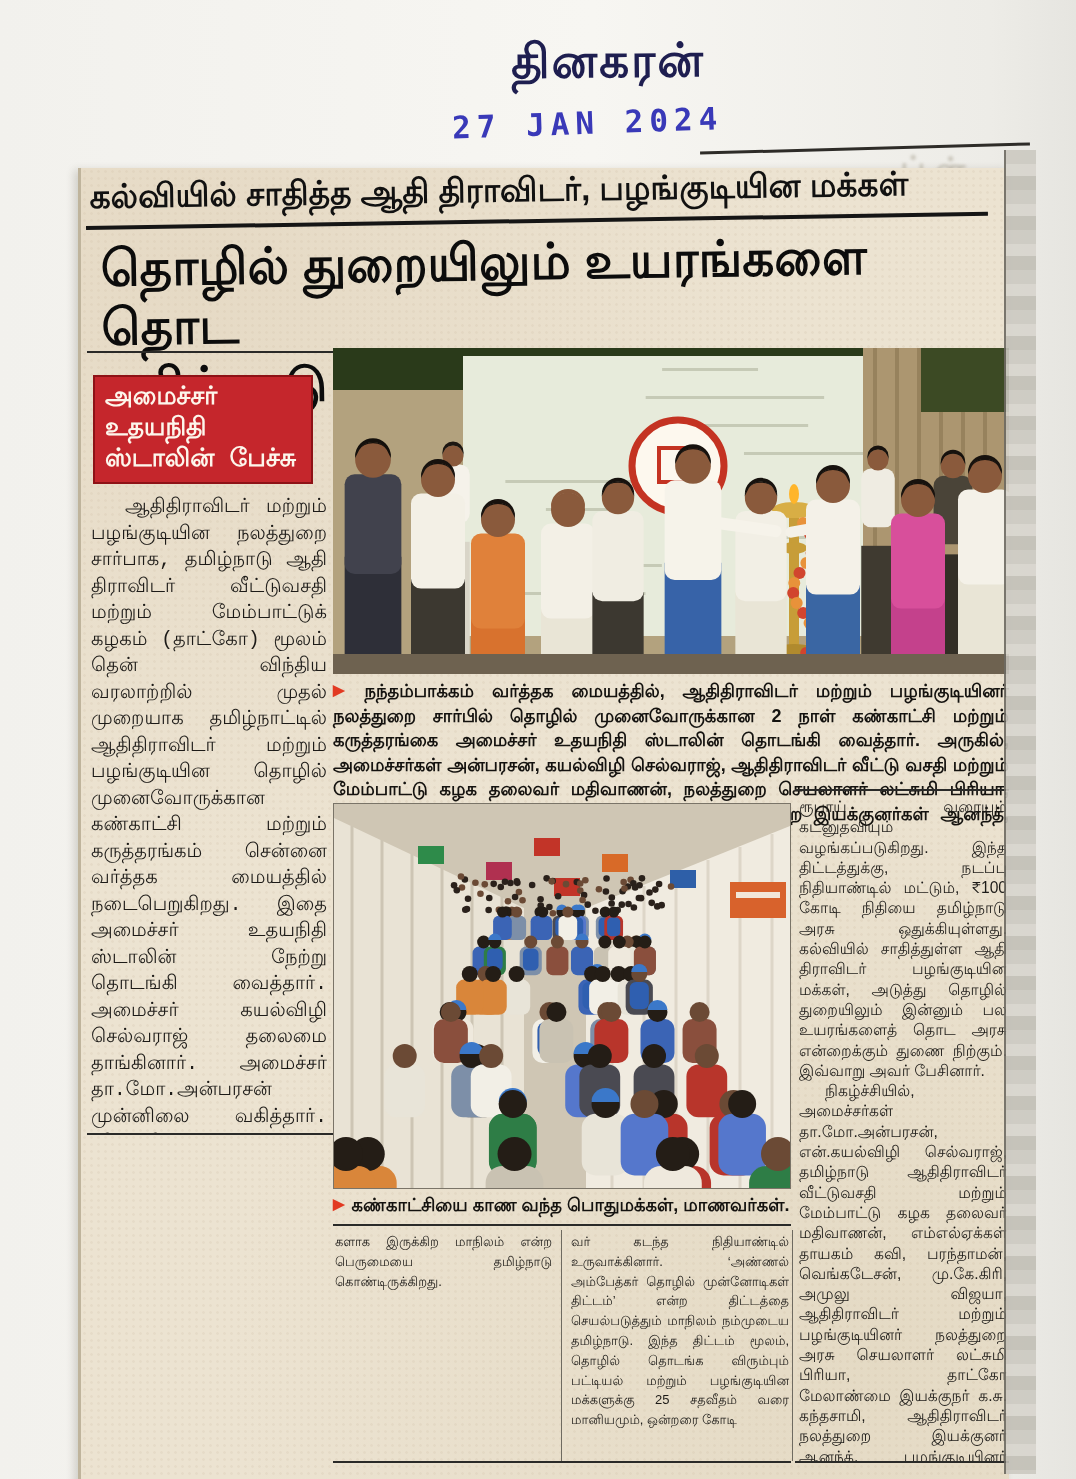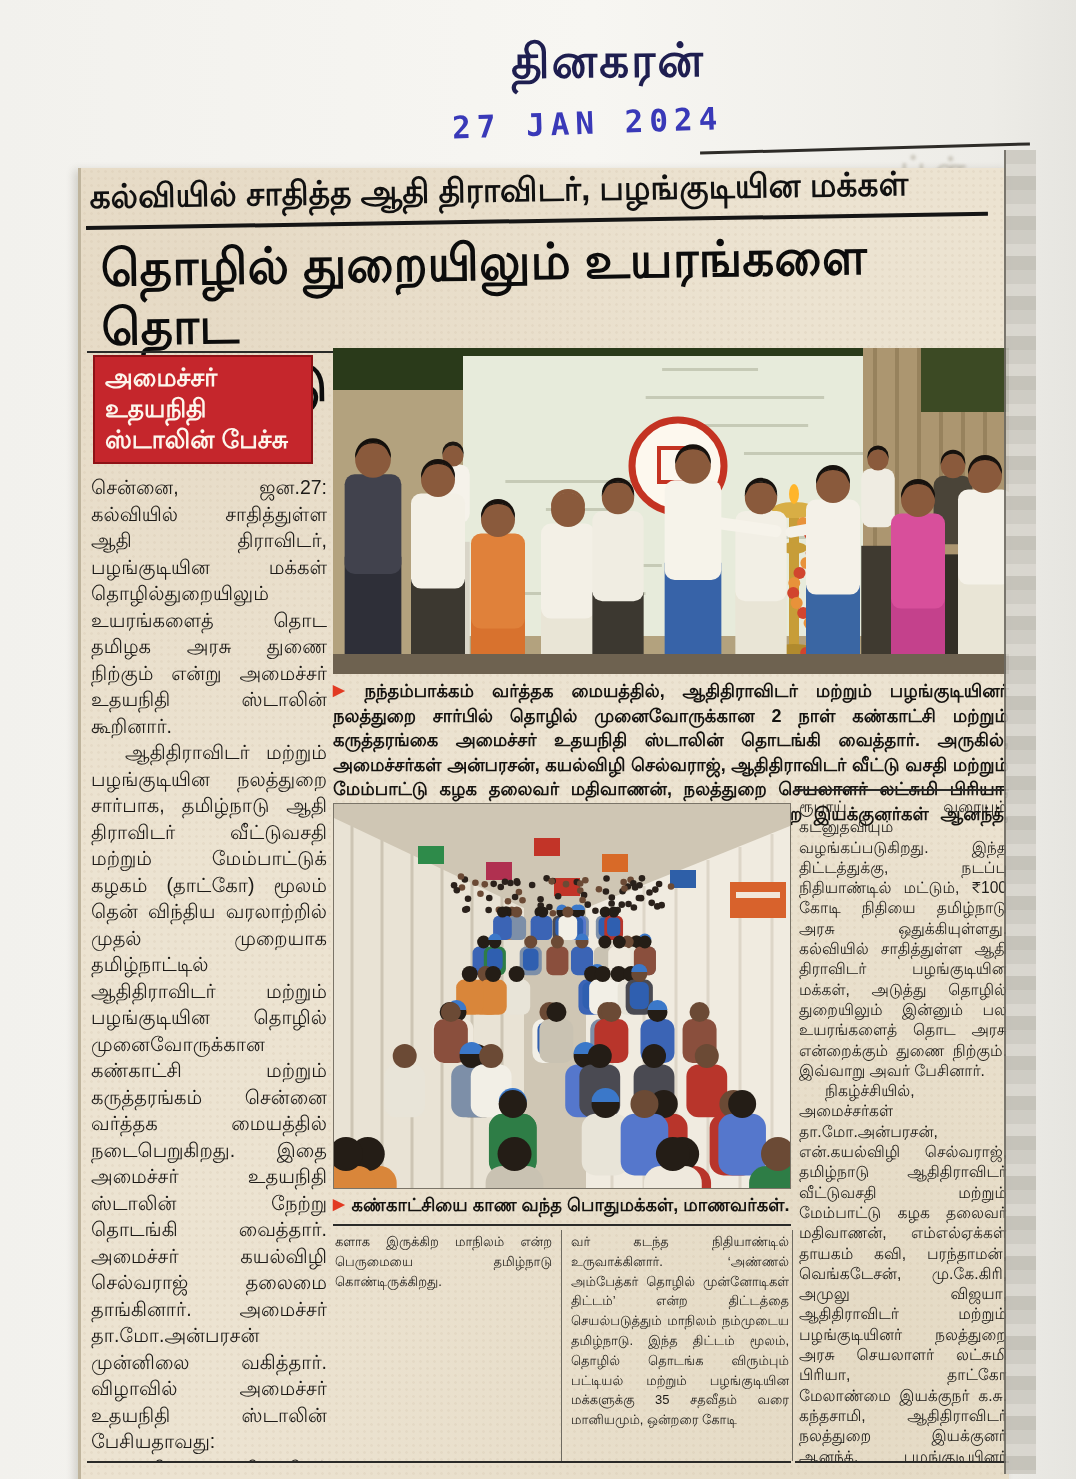--- a/index.html
+++ b/index.html
@@ -41,23 +41,23 @@
   }
   
   .head-block{position:absolute;left:8px;top:2px;width:902px;transform:rotate(-.9deg);transform-origin:0 100%;}
   .kicker{
     font-size:33px;font-weight:bold;color:#111;letter-spacing:0;
     padding:8px 4px 6px 4px;border-bottom:4px solid #151515;white-space:nowrap;
   }
   .headline{font-size:50px;line-height:59px;font-weight:800;color:#0c0c0c;padding:10px 0 0 14px;}
   
   .left-col{
-    position:absolute;left:6px;top:183px;width:246px;height:1112px;
+    position:absolute;left:6px;top:183px;width:246px;height:784px;
     border-top:2px solid #2a2a28;border-bottom:2px solid #2a2a28;
-    padding:0 6px 0 4px;box-sizing:border-box;overflow:hidden;
+    padding:20px 6px 0 4px;box-sizing:border-box;overflow:hidden;font-family:Liberation Mono, monospace;
   }
   .lead-box{
     background:#c5262c;border:2px solid #8e1216;color:#fdf6ec;
     font-size:25px;line-height:31px;font-weight:bold;
     padding:5px 10px 7px 10px;margin:2px 14px 10px 2px;
   }
   .para{font-size:19.5px;line-height:26.5px;color:#1d1b18;text-align:justify;font-weight:500;margin:0;}
   .para.indent{text-indent:34px;}
   
   .photo1{position:absolute;left:252px;top:180px;width:676px;height:326px;background:#9d8d6d;overflow:hidden;}
@@ -100,21 +100,20 @@
   <div class="head-block">
     <div class="kicker">கல்வியில் சாதித்த ஆதி திராவிடர், பழங்குடியின மக்கள்</div>
     <div class="headline">
       <div>தொழில் துறையிலும் உயரங்களை தொட</div>
       <div>தமிழ்நாடு அரசு துணை நிற்கும்</div>
     </div>
   </div>
 
   <div class="left-col">
     <div class="lead-box">அமைச்சர் உதயநிதி ஸ்டாலின் பேச்சு</div>
-    <p class="para">சென்னை, ஜன.27: கல்வியில் சாதித்துள்ள ஆதி திராவிடர், பழங்குடியின மக்கள் தொழில்துறையிலும் உயரங்களைத் தொட தமிழக அரசு துணை நிற்கும் என்று அமைச்சர் உதயநிதி ஸ்டாலின் கூறினார்.</p>
     <p class="para indent">ஆதிதிராவிடர் மற்றும் பழங்குடியின நலத்துறை சார்பாக, தமிழ்நாடு ஆதி திராவிடர் வீட்டுவசதி மற்றும் மேம்பாட்டுக் கழகம் (தாட்கோ) மூலம் தென் விந்திய வரலாற்றில் முதல் முறையாக தமிழ்நாட்டில் ஆதிதிராவிடர் மற்றும் பழங்குடியின தொழில் முனைவோருக்கான கண்காட்சி மற்றும் கருத்தரங்கம் சென்னை வர்த்தக மையத்தில் நடைபெறுகிறது. இதை அமைச்சர் உதயநிதி ஸ்டாலின் நேற்று தொடங்கி வைத்தார். அமைச்சர் கயல்விழி செல்வராஜ் தலைமை தாங்கினார். அமைச்சர் தா.மோ.அன்பரசன் முன்னிலை வகித்தார். விழாவில் அமைச்சர் உதயநிதி ஸ்டாலின் பேசியதாவது:</p>
     <p class="para indent">ஆதி திராவிடர் பட்டியலினத்தைச் சேர்ந்த பிள்ளைகள் பள்ளிக்குச் செல்ல வேண்டும். கல்லூரிக்கு செல்ல வேண்டும் என்று ஏராளமான திட்டங்களை கொண்டு வந்தவர் கலைஞர். தொலைநோக்கு பார்வையோடு தான் கலைஞர், தமிழ்நாடு ஆதி திராவிடர் வீட்டு வசதி வாரியம் தாட்கோவை 1974ல் உருவாக்கினார். ஆரம்பத்தில் அந்த வாரியம், ஆதி திராவிடர்களுக்கு வீடு கட்டி கொடுக்கின்ற ஓர் அமைப்பாக இருந்தாலும், இன்றைக்கு அது பல தொழில்முனைவோரை உருவாக்க உதவி புரிந்து வருகிறது. திறன் சார்ந்த பயிற்சிகளையும் வழங்கி வருகிறது.</p>
 
   </div>
 
   <div class="photo1">
     <svg id="svg-photo1" width="676" height="326" viewBox="0 0 676 326">
         <rect x="0" y="0" width="676" height="326" fill="#b3a27e"></rect>
         <rect x="0" y="0" width="560" height="42" fill="#2a3a1a"></rect>
         <rect x="130" y="8" width="400" height="280" fill="#e7ebdb"></rect>
@@ -483,21 +482,21 @@
       </svg>
   </div>
 
   <div class="caption cap2"><span class="arrow">▶</span><span>கண்காட்சியை காண வந்த பொதுமக்கள், மாணவர்கள்.</span></div>
 
   <div class="mid-cols">
     <div class="mid-col mid-left">
       <p class="para">களாக இருக்கிற மாநிலம் என்ற பெருமையை தமிழ்நாடு கொண்டிருக்கிறது.</p>
     </div>
     <div class="mid-col mid-right">
-      <p class="para">வர் கடந்த நிதியாண்டில் உருவாக்கினார். ‘அண்ணல் அம்பேத்கர் தொழில் முன்னோடிகள் திட்டம்’ என்ற திட்டத்தை செயல்படுத்தும் மாநிலம் நம்முடைய தமிழ்நாடு. இந்த திட்டம் மூலம், தொழில் தொடங்க விரும்பும் பட்டியல் மற்றும் பழங்குடியின மக்களுக்கு 35 சதவீதம் வரை மானியமும், ஒன்றரை கோடி</p>
+      <p class="para">வர் கடந்த நிதியாண்டில் உருவாக்கினார். ‘அண்ணல் அம்பேத்கர் தொழில் முன்னோடிகள் திட்டம்’ என்ற திட்டத்தை செயல்படுத்தும் மாநிலம் நம்முடைய தமிழ்நாடு. இந்த திட்டம் மூலம், தொழில் தொடங்க விரும்பும் பட்டியல் மற்றும் பழங்குடியின மக்களுக்கு 25 சதவீதம் வரை மானியமும், ஒன்றரை கோடி</p>
     </div>
   </div>
   <div class="vrule"></div>
 
   <div class="right-col">
     <p class="para">ரூபாய் வரையும் கடனுதவியும் வழங்கப்படுகிறது. இந்த திட்டத்துக்கு, நடப்பு நிதியாண்டில் மட்டும், ₹100 கோடி நிதியை தமிழ்நாடு அரசு ஒதுக்கியுள்ளது. கல்வியில் சாதித்துள்ள ஆதி திராவிடர் பழங்குடியின மக்கள், அடுத்து தொழில் துறையிலும் இன்னும் பல உயரங்களைத் தொட அரசு என்றைக்கும் துணை நிற்கும். இவ்வாறு அவர் பேசினார்.</p>
     <p class="para indent">நிகழ்ச்சியில், அமைச்சர்கள் தா.மோ.அன்பரசன், என்.கயல்விழி செல்வராஜ், தமிழ்நாடு ஆதிதிராவிடர் வீட்டுவசதி மற்றும் மேம்பாட்டு கழக தலைவர் மதிவாணன், எம்எல்ஏக்கள் தாயகம் கவி, பரந்தாமன், வெங்கடேசன், மு.கே.கிரி, அமுலு விஜயா, ஆதிதிராவிடர் மற்றும் பழங்குடியினர் நலத்துறை அரசு செயலாளர் லட்சுமி பிரியா, தாட்கோ மேலாண்மை இயக்குநர் க.சு. கந்தசாமி, ஆதிதிராவிடர் நலத்துறை இயக்குனர் ஆனந்த், பழங்குடியினர் நலத்துறை இயக்குநர் அண்ணாதுரை மற்றும் தொழில் முதலீட்டாளர்கள் உட்பட பலர் கலந்து கொண்டனர்.</p>
   </div>
 
 </div>

